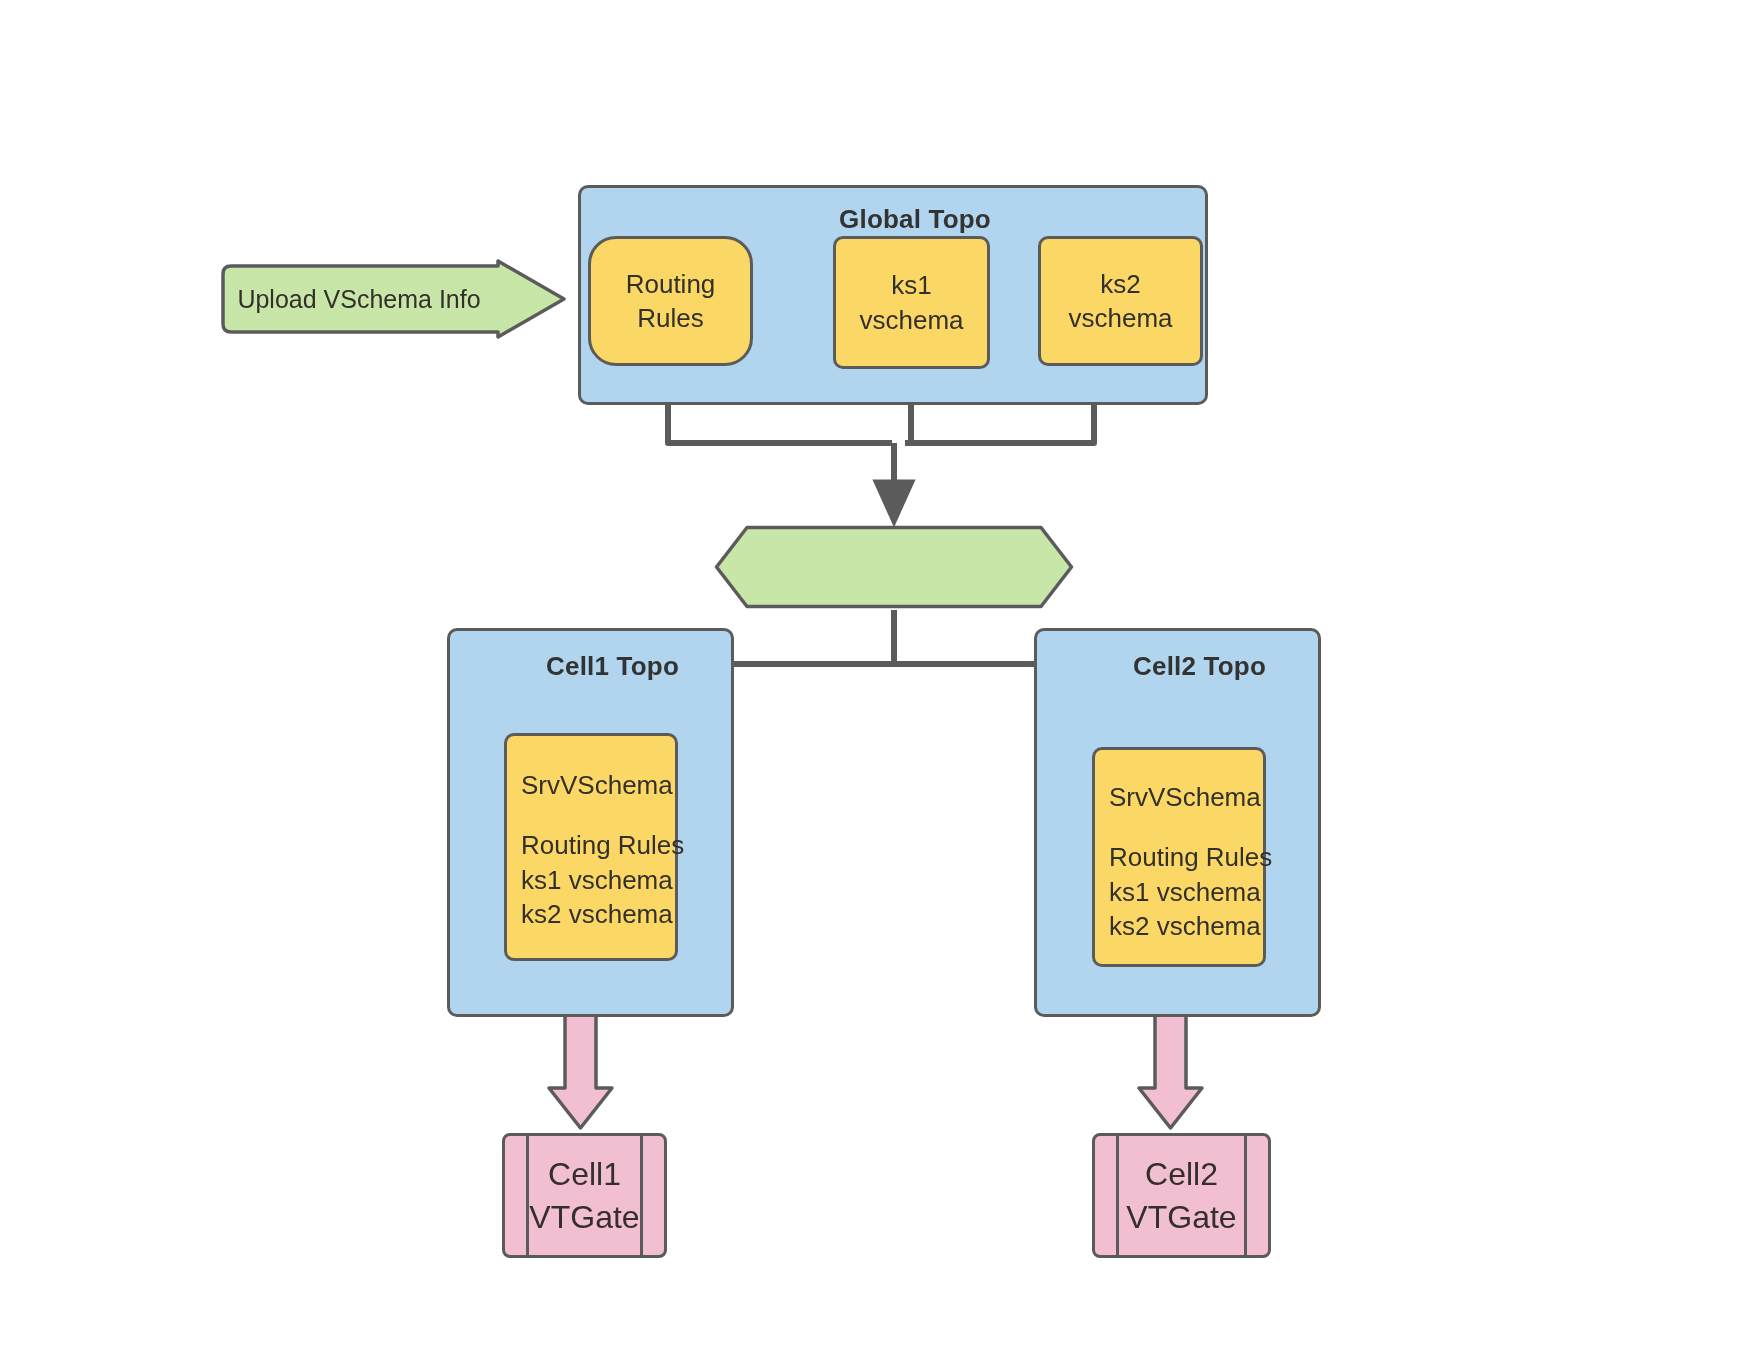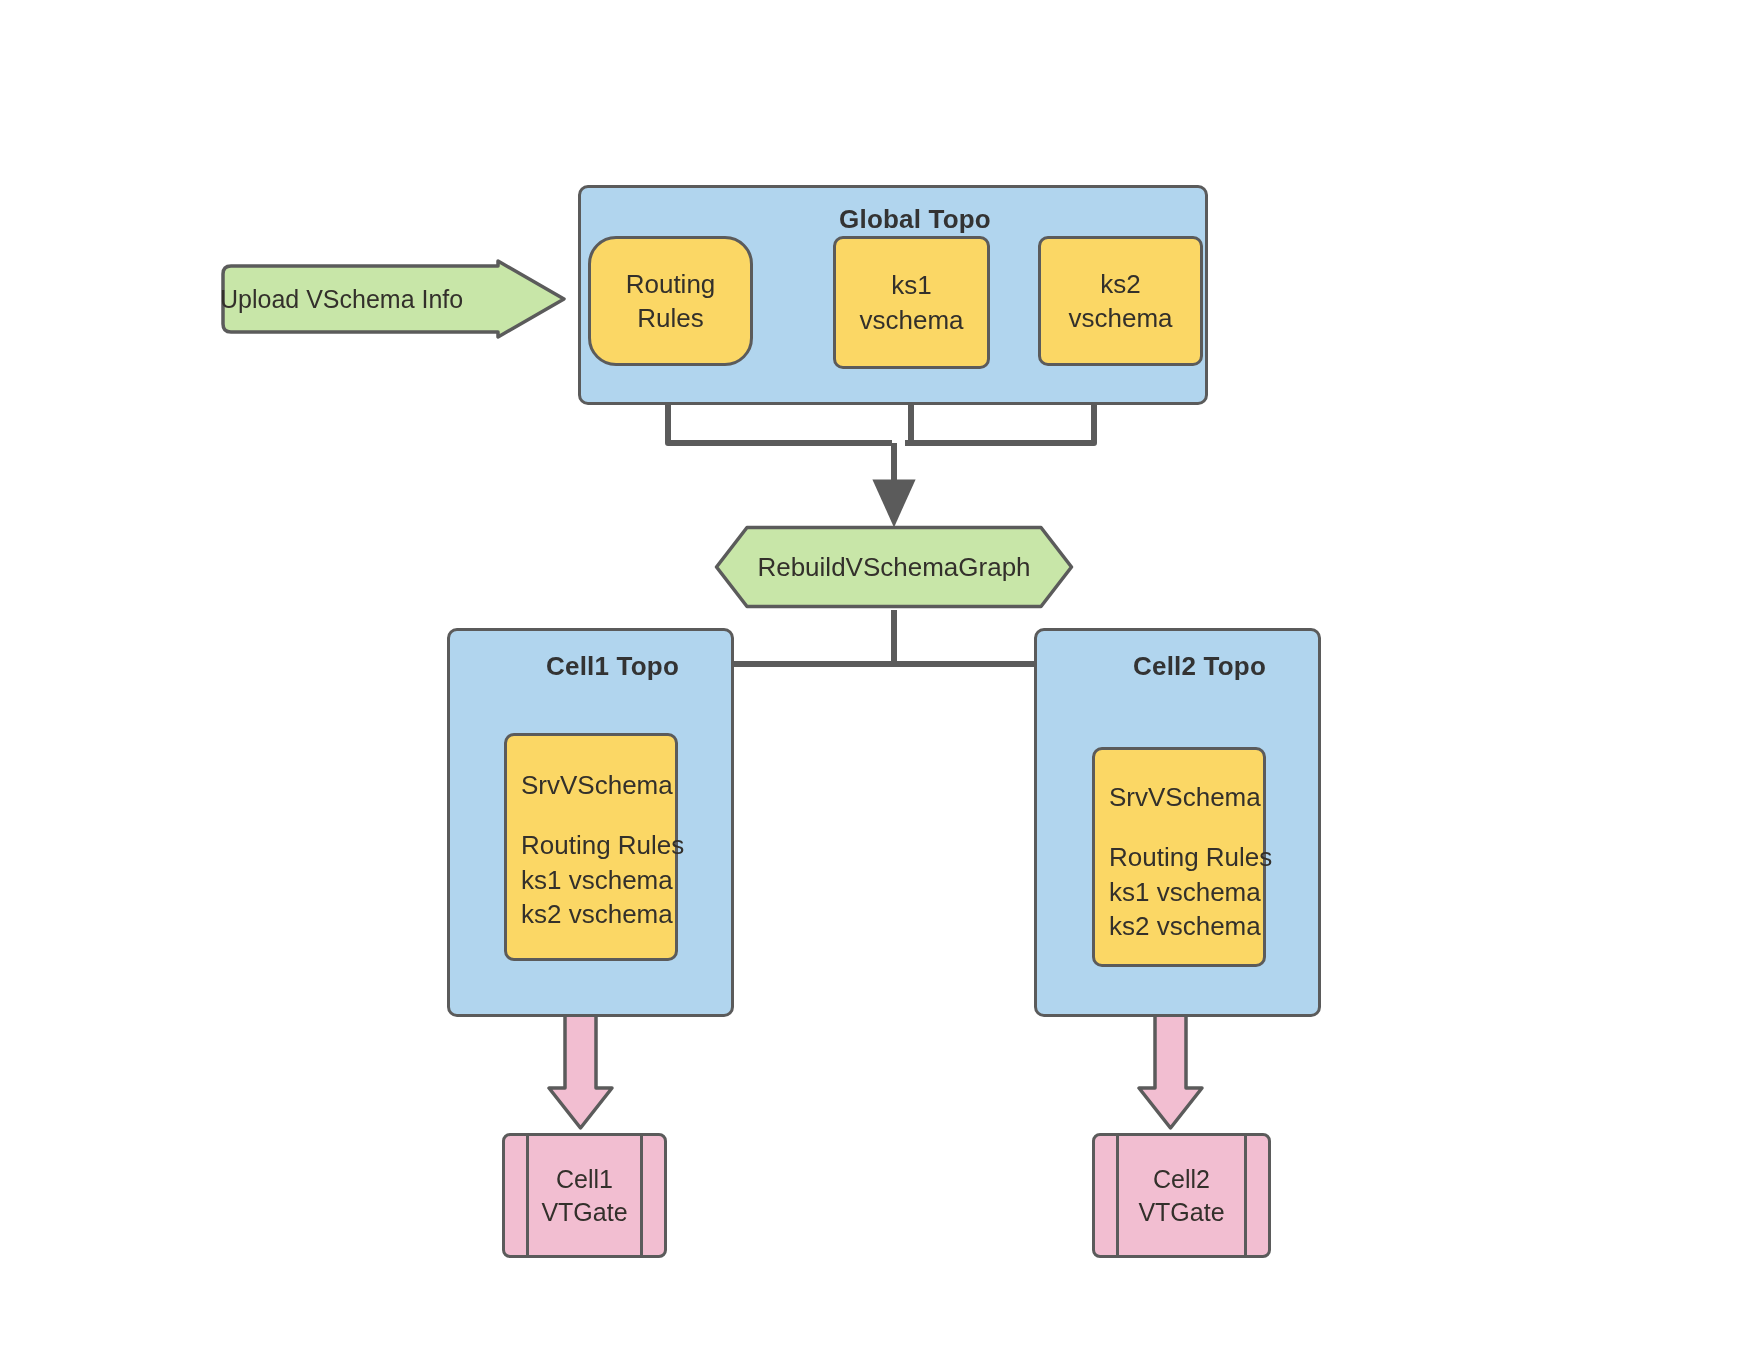--- a/index.html
+++ b/index.html
@@ -75,21 +75,21 @@
   
   .block-arrow-wrap {
     position: absolute;
   }
   .block-arrow-label {
     position: absolute;
     left: 0;
     top: 50%;
     transform: translateY(-50%);
     width: 248px;
-    text-align: left;
+    text-align: center;
     font-size: 25px;
     color: #33302b;
     pointer-events: none;
   }
 
   
   .hex-wrap { position: absolute; }
   .hex-label {
     position: absolute;
     left: 0; right: 0;
@@ -102,21 +102,21 @@
   }
 
   
   .proc-box {
     background: #f2bed1;
     border: 3px solid #5b5b5b;
     border-radius: 8px;
     display: flex;
     align-items: center;
     justify-content: center;
-    font-size: 25px;
+    font-size: 32px;
     line-height: 1.32;
     color: #33302b;
     text-align: center;
   }
   .proc-bar {
     position: absolute;
     top: 0; bottom: 0;
     width: 0;
     border-left: 3px solid #5b5b5b;
   }
@@ -172,21 +172,20 @@
 
   <div class="node yellow-box yellow-center" style="left:1017px; top:236px; width:165px; height:130px;margin-left:21px;">
     <div class="yb-line">ks2</div>
     <div class="yb-line">vschema</div>
   </div>
 
   <div class="hex-wrap" style="left:714px; top:525px; width:360px; height:84px;">
     <svg width="360" height="84" viewBox="0 0 360 84">
       <path d="M2.5,42 L33,2.5 L327,2.5 L357.5,42 L327,81.5 L33,81.5 Z" fill="#c8e6a8" stroke="#5b5b5b" stroke-width="3.5" stroke-linejoin="round"></path>
     </svg>
-    <div class="hex-label">RebuildVSchemaGraph</div>
   </div>
 
   <div class="node topo-box" style="left:447px; top:628px; width:287px; height:389px;">
     <div class="topo-title" style="top:20px;">Cell1 Topo</div>
   </div>
 
   <div class="node yellow-box yellow-left" style="left:504px; top:733px; width:174px; height:228px; padding-top:32px;">
     <div class="yb-line">SrvVSchema</div>
     <div class="yb-gap"></div>
     <div class="yb-line">Routing Rules</div>

